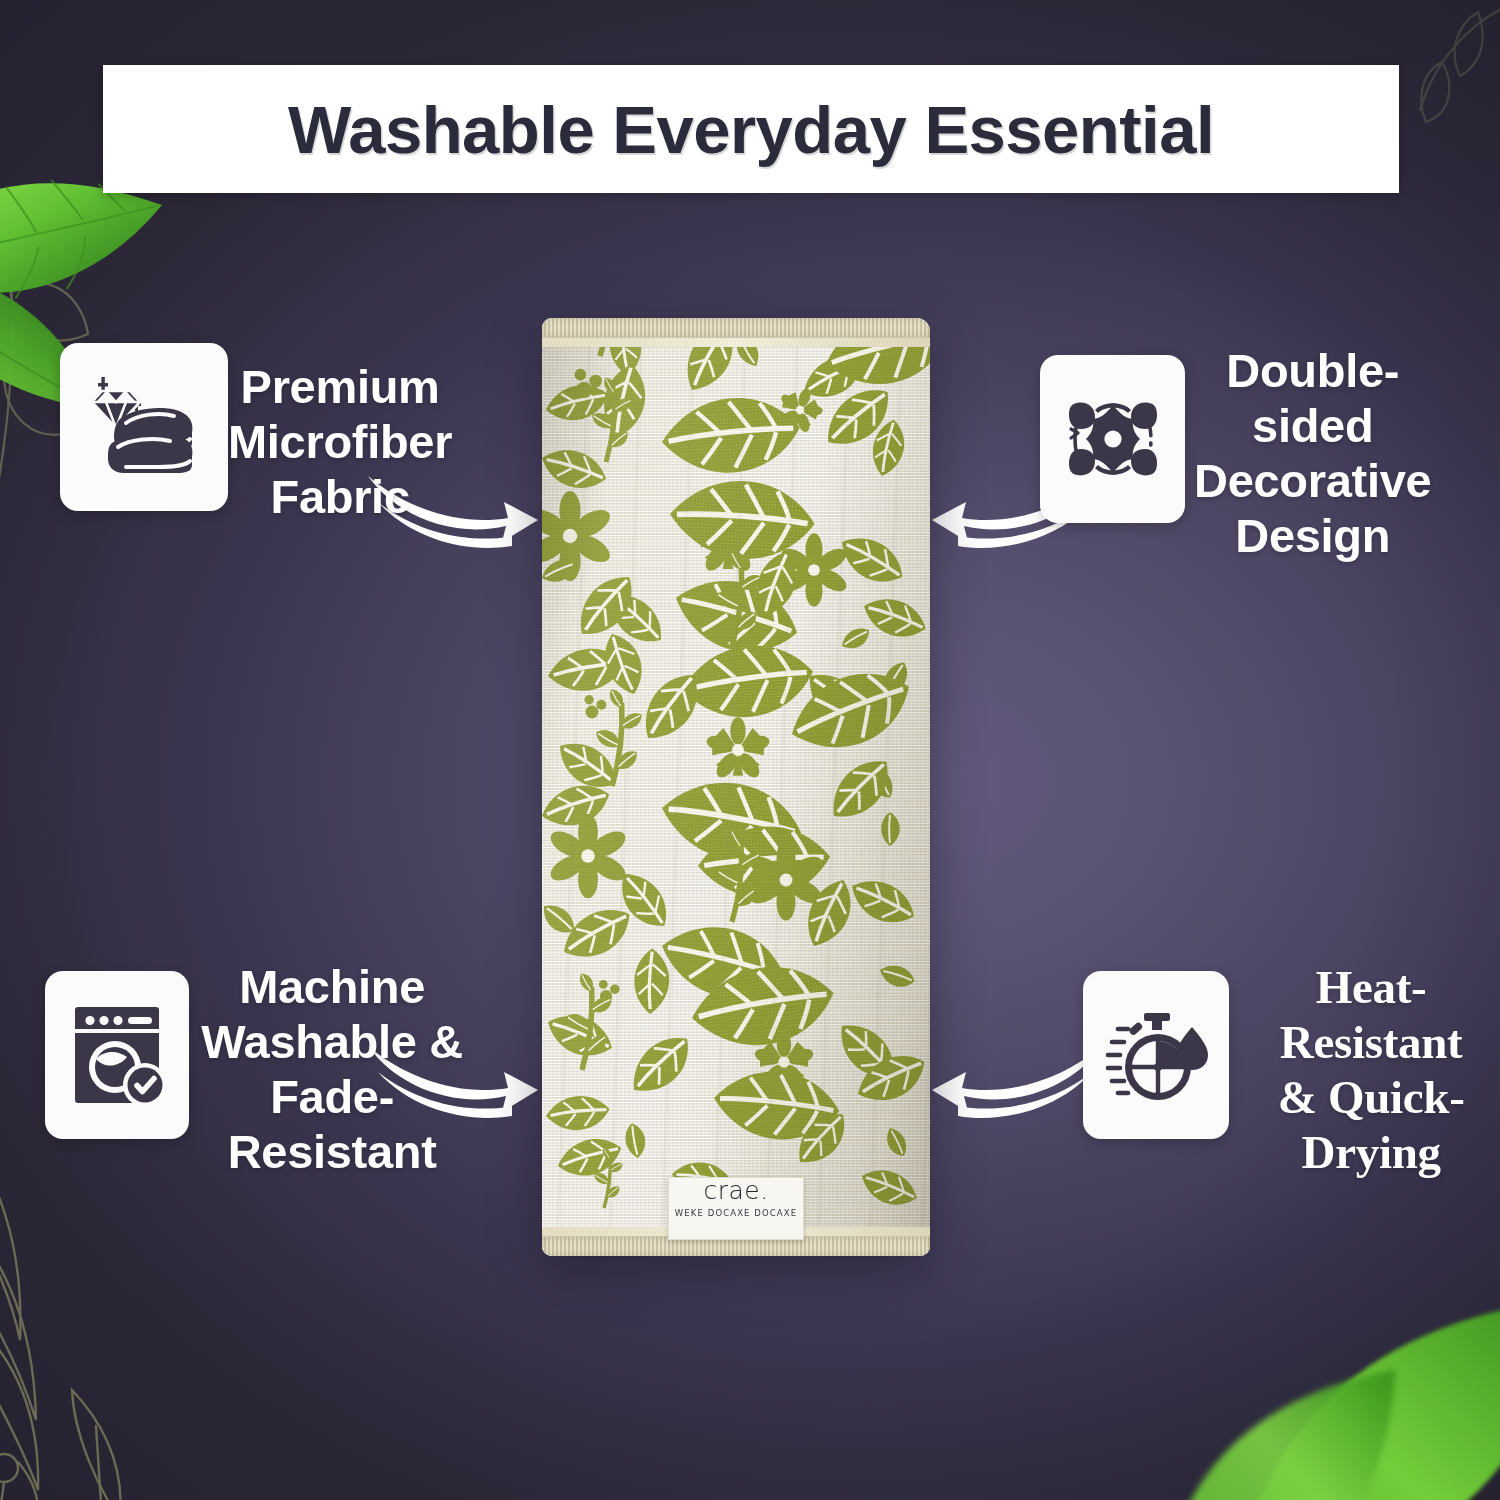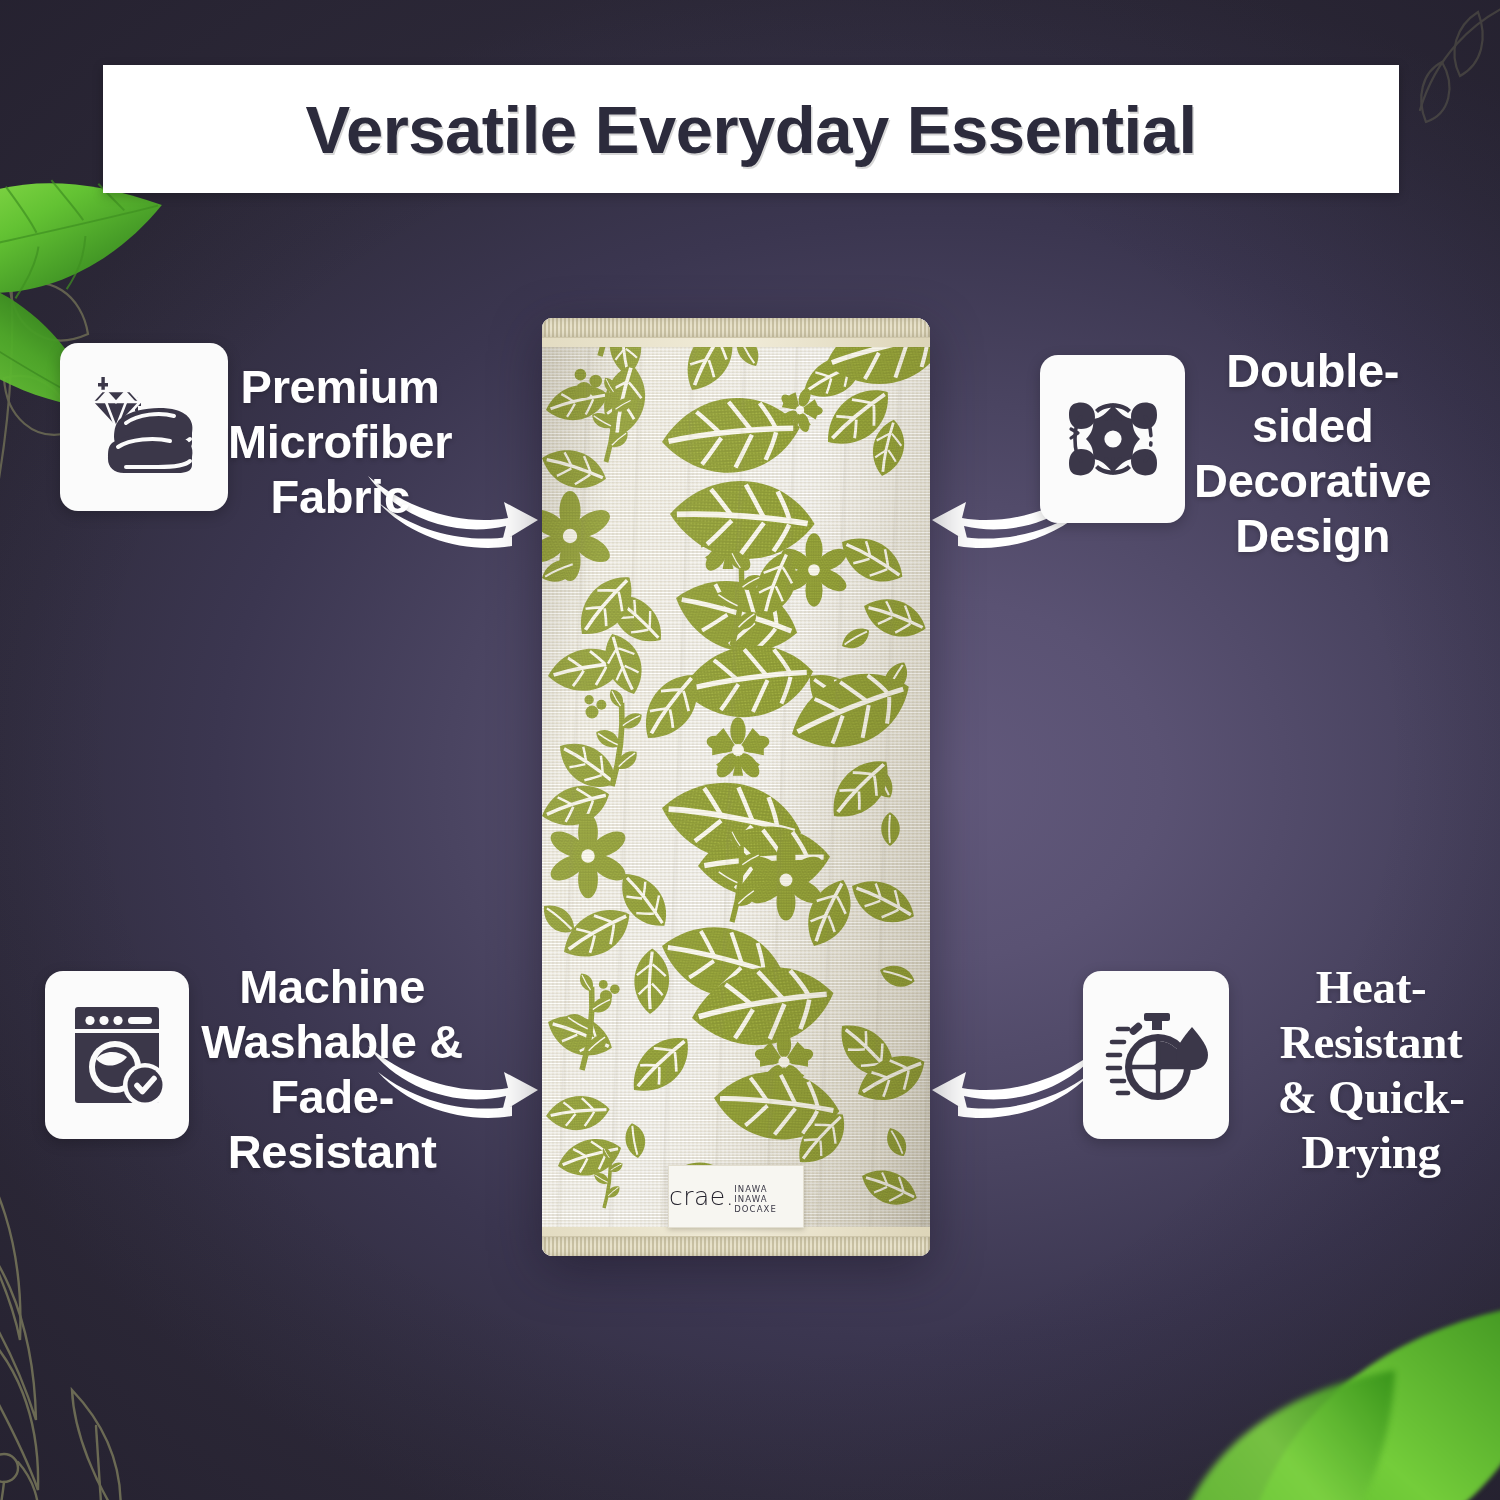--- a/index.html
+++ b/index.html
@@ -140,25 +140,25 @@
   .towel-folds {
     position:absolute; inset:0;
     background:
       repeating-linear-gradient(92deg, rgba(0,0,0,0) 0px, rgba(0,0,0,0) 46px, rgba(130,122,98,.09) 47px, rgba(0,0,0,0) 52px);
   }
 
   
   .tag {
     position:absolute;
     left:50%; transform:translateX(-50%);
-    bottom:28px;
+    bottom:16px;
     width:136px; height:63px;
     background:#f7f6f1;
     border:1px solid #e2ded0;
-    display:flex; flex-direction:row; align-items:center; 
+    display:flex; flex-direction:column; align-items:center; 
     box-shadow:0 2px 5px rgba(90,82,60,.28);
     z-index:5;
   }
   .tag-brand {
     font-size:25px; color:#26242e; letter-spacing:.5px; line-height:1;
     font-family:"DejaVu Sans", sans-serif; font-weight:300;
   }
   .tag-sub {
     font-size:8.5px; color:#3a3846; letter-spacing:1.1px; margin-top:5px;
     font-family:"DejaVu Sans", sans-serif;
@@ -252,21 +252,21 @@
     <linearGradient id="lgD" x1="0" y1="1" x2="1" y2="0">
       <stop offset="0%" stop-color="#58b82b"></stop>
       <stop offset="60%" stop-color="#7ed243"></stop>
       <stop offset="100%" stop-color="#349018"></stop>
     </linearGradient>
   </defs>
   <path d="M20 300 C10 170 80 60 250 30 C244 178 150 286 20 300 Z" fill="url(#lgD)"></path>
 </svg>
 
 <div class="banner">
-  <div class="banner-title">Versatile Everyday Essential</div>
+  <div class="banner-title">Washable Everyday Essential</div>
 </div>
 
 <div class="arrow a-tl">
   <svg viewBox="0 0 180 95">
     <g fill="#ffffff">
       <path d="M6 18 C46 52 100 68 146 60 L142 44 L176 62 L140 84 L144 68 C94 80 36 60 6 18 Z"></path>
       <path d="M16 44 C56 76 110 86 150 78 L150 88 C104 96 48 80 16 44 Z"></path>
     </g>
   </svg>
 </div>
@@ -762,15 +762,15 @@
     <div class="towel-shade"></div>
 
     <div class="hem-edge hem-edge-top"></div>
     <div class="hem hem-top"></div>
     <div class="hem-edge hem-edge-bot"></div>
     <div class="hem hem-bot"></div>
   </div>
 
   <div class="tag">
     <div class="tag-brand">crae.</div>
-    <div class="tag-sub">INAWA INAWA DOCAXE</div>
+    <div class="tag-sub">WEKE DOCAXE DOCAXE</div>
   </div>
 </div>
 
 </body></html>

